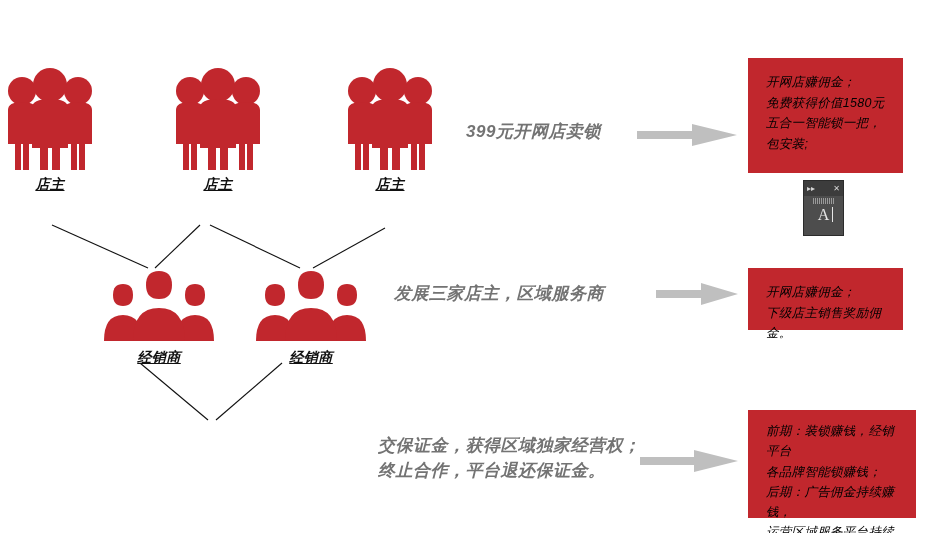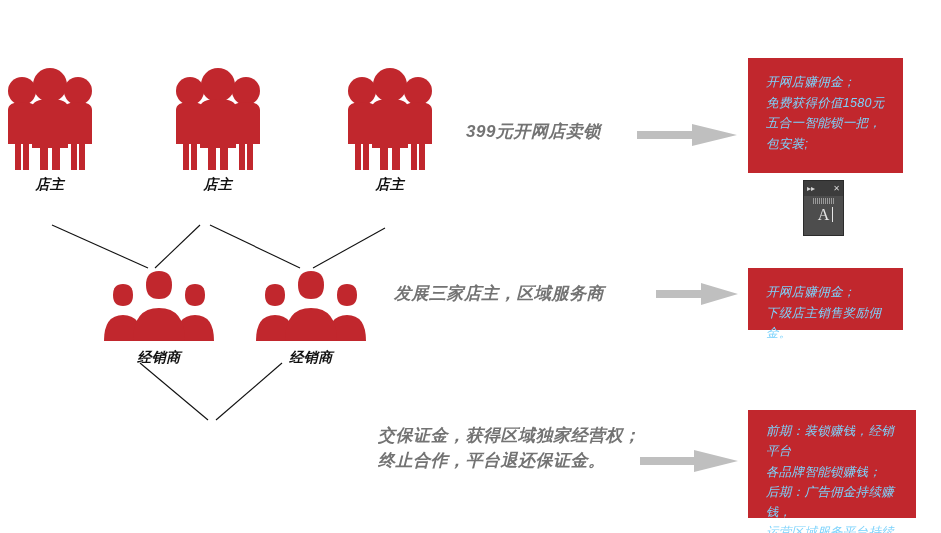--- a/index.html
+++ b/index.html
@@ -39,20 +39,21 @@
   }
   .node-label {
     display: block;
     margin-top: 2px;
     font-size: 14px;
     font-weight: bold;
     font-style: italic;
     color: #111111;
     letter-spacing: 0.5px;
     white-space: nowrap;
+    text-decoration: underline;
   }
 
   
   .owner-1 { left: 0px;   top: 58px; width: 100px; }
   .owner-2 { left: 168px; top: 58px; width: 100px; }
   .owner-3 { left: 340px; top: 58px; width: 100px; }
 
   
   .dist-1 { left: 100px; top: 263px; width: 118px; }
   .dist-2 { left: 252px; top: 263px; width: 118px; }
@@ -66,35 +67,35 @@
     font-size: 17px;
     font-weight: bold;
     font-style: italic;
     color: #737373;
     line-height: 1.45;
     white-space: pre-line;
     letter-spacing: 0.5px;
   }
   .caption-1 { left: 466px; top: 120px; }
   .caption-2 { left: 394px; top: 282px; }
-  .caption-3 { left: 378px; top: 424px; }
+  .caption-3 { left: 378px; top: 434px; }
 
   
   .arrow {
     position: absolute;
   }
   .arrow-1 { left: 637px; top: 122px; }
   .arrow-2 { left: 656px; top: 281px; }
   .arrow-3 { left: 640px; top: 448px; }
 
   
   .redbox {
     position: absolute;
     background: #C1272D;
-    color: #7dd3fc;
+    color: #000000;
     font-size: 12.5px;
     font-style: italic;
     line-height: 1.65;
     padding: 14px 14px 12px 18px;
     box-sizing: border-box;
     white-space: pre-line;
     letter-spacing: 0.3px;
   }
   .redbox-1 { left: 748px; top: 58px;  width: 155px; height: 115px; }
   .redbox-2 { left: 748px; top: 268px; width: 155px; height: 62px; }

